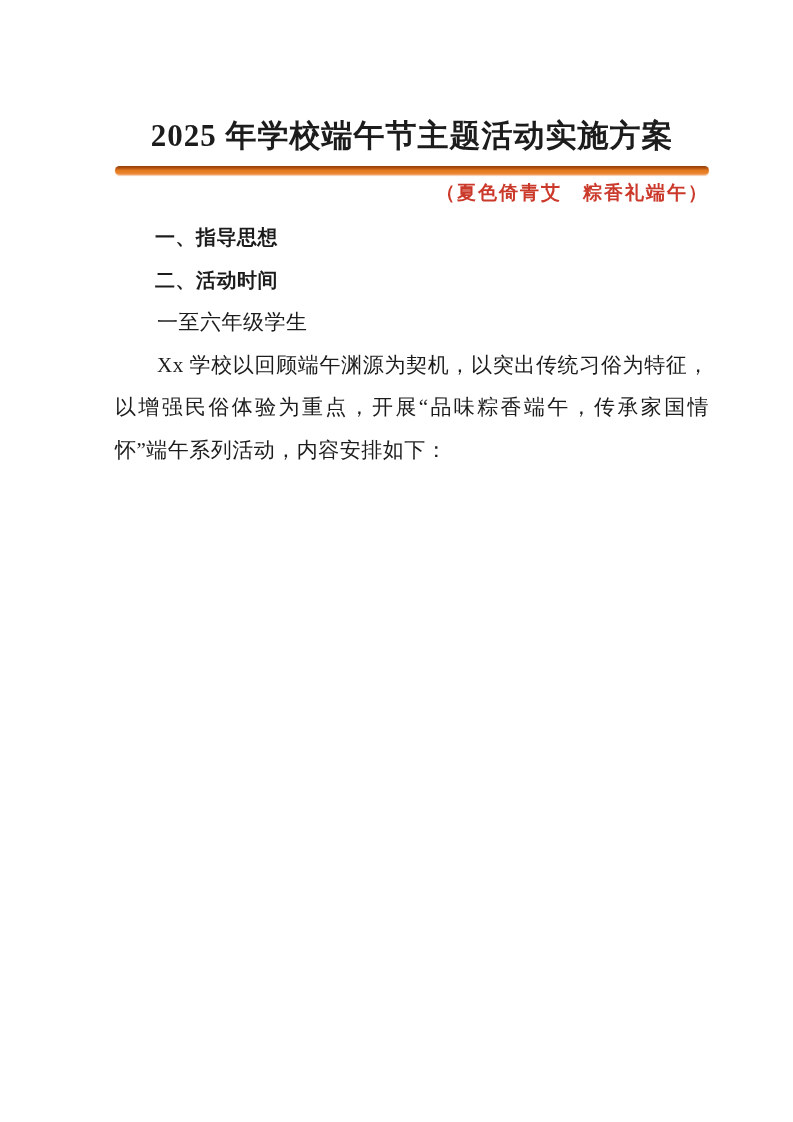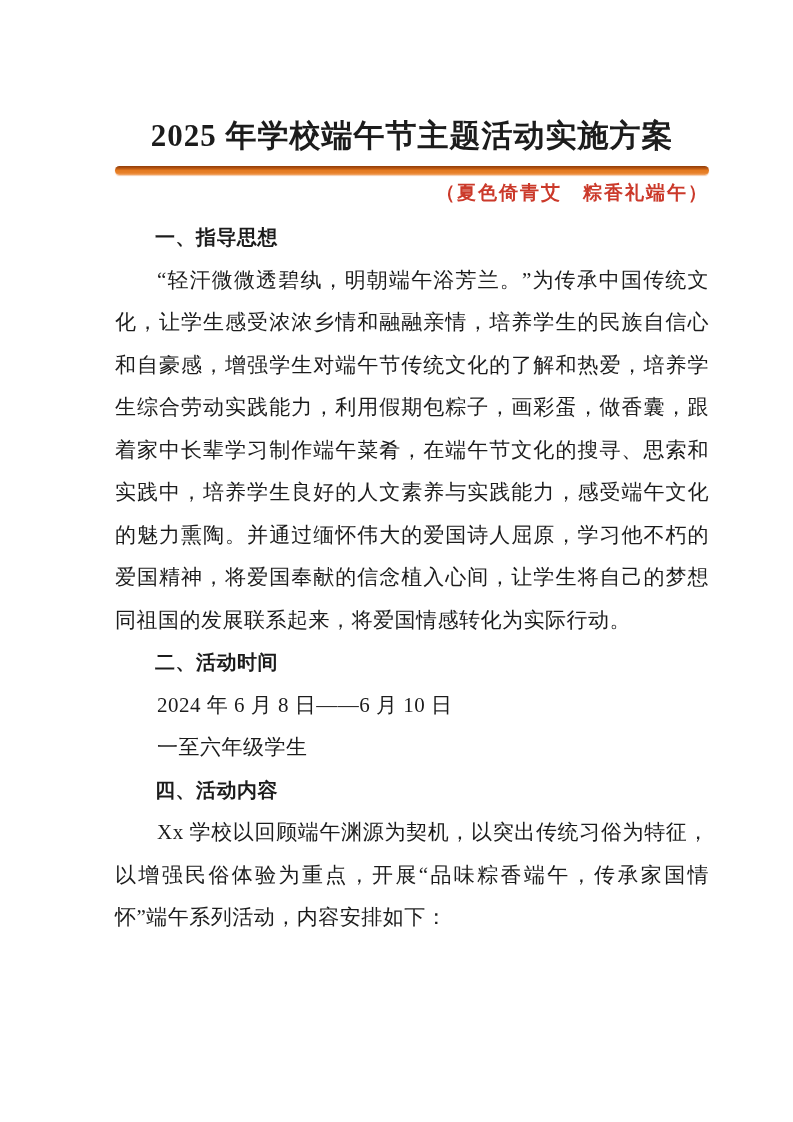--- a/index.html
+++ b/index.html
@@ -79,25 +79,22 @@
 
   <h1 class="doc-title">2025 年学校端午节主题活动实施方案</h1>
 
   <div class="title-divider"></div>
 
   <div class="doc-subtitle">（夏色倚青艾　粽香礼端午）</div>
 
   <div class="doc-body">
 
     <h2 class="section-heading">一、指导思想</h2>
-    <p class="doc-paragraph">“轻汗微微透碧纨，明朝端午浴芳兰。”为传承中国传统文化，让学生感受浓浓乡情和融融亲情，培养学生的民族自信心和自豪感，增强学生对端午节传统文化的了解和热爱，培养学生综合劳动实践能力，利用假期包粽子，画彩蛋，做香囊，跟着家中长辈学习制作端午菜肴，在端午节文化的搜寻、思索和实践中，培养学生良好的人文素养与实践能力，感受端午文化的魅力熏陶。并通过缅怀伟大的爱国诗人屈原，学习他不朽的爱国精神，将爱国奉献的信念植入心间，让学生将自己的梦想同祖国的发展联系起来，将爱国情感转化为实际行动。</p>
 
     <h2 class="section-heading">二、活动时间</h2>
-    <p class="doc-paragraph">2024 年 6 月 8 日——6 月 10 日</p>
 
     <p class="doc-paragraph">一至六年级学生</p>
 
-    <h2 class="section-heading">四、活动内容</h2>
     <p class="doc-paragraph">Xx 学校以回顾端午渊源为契机，以突出传统习俗为特征，以增强民俗体验为重点，开展“品味粽香端午，传承家国情怀”端午系列活动，内容安排如下：</p>
 
   </div>
 
 </div>
 
 </body></html>

